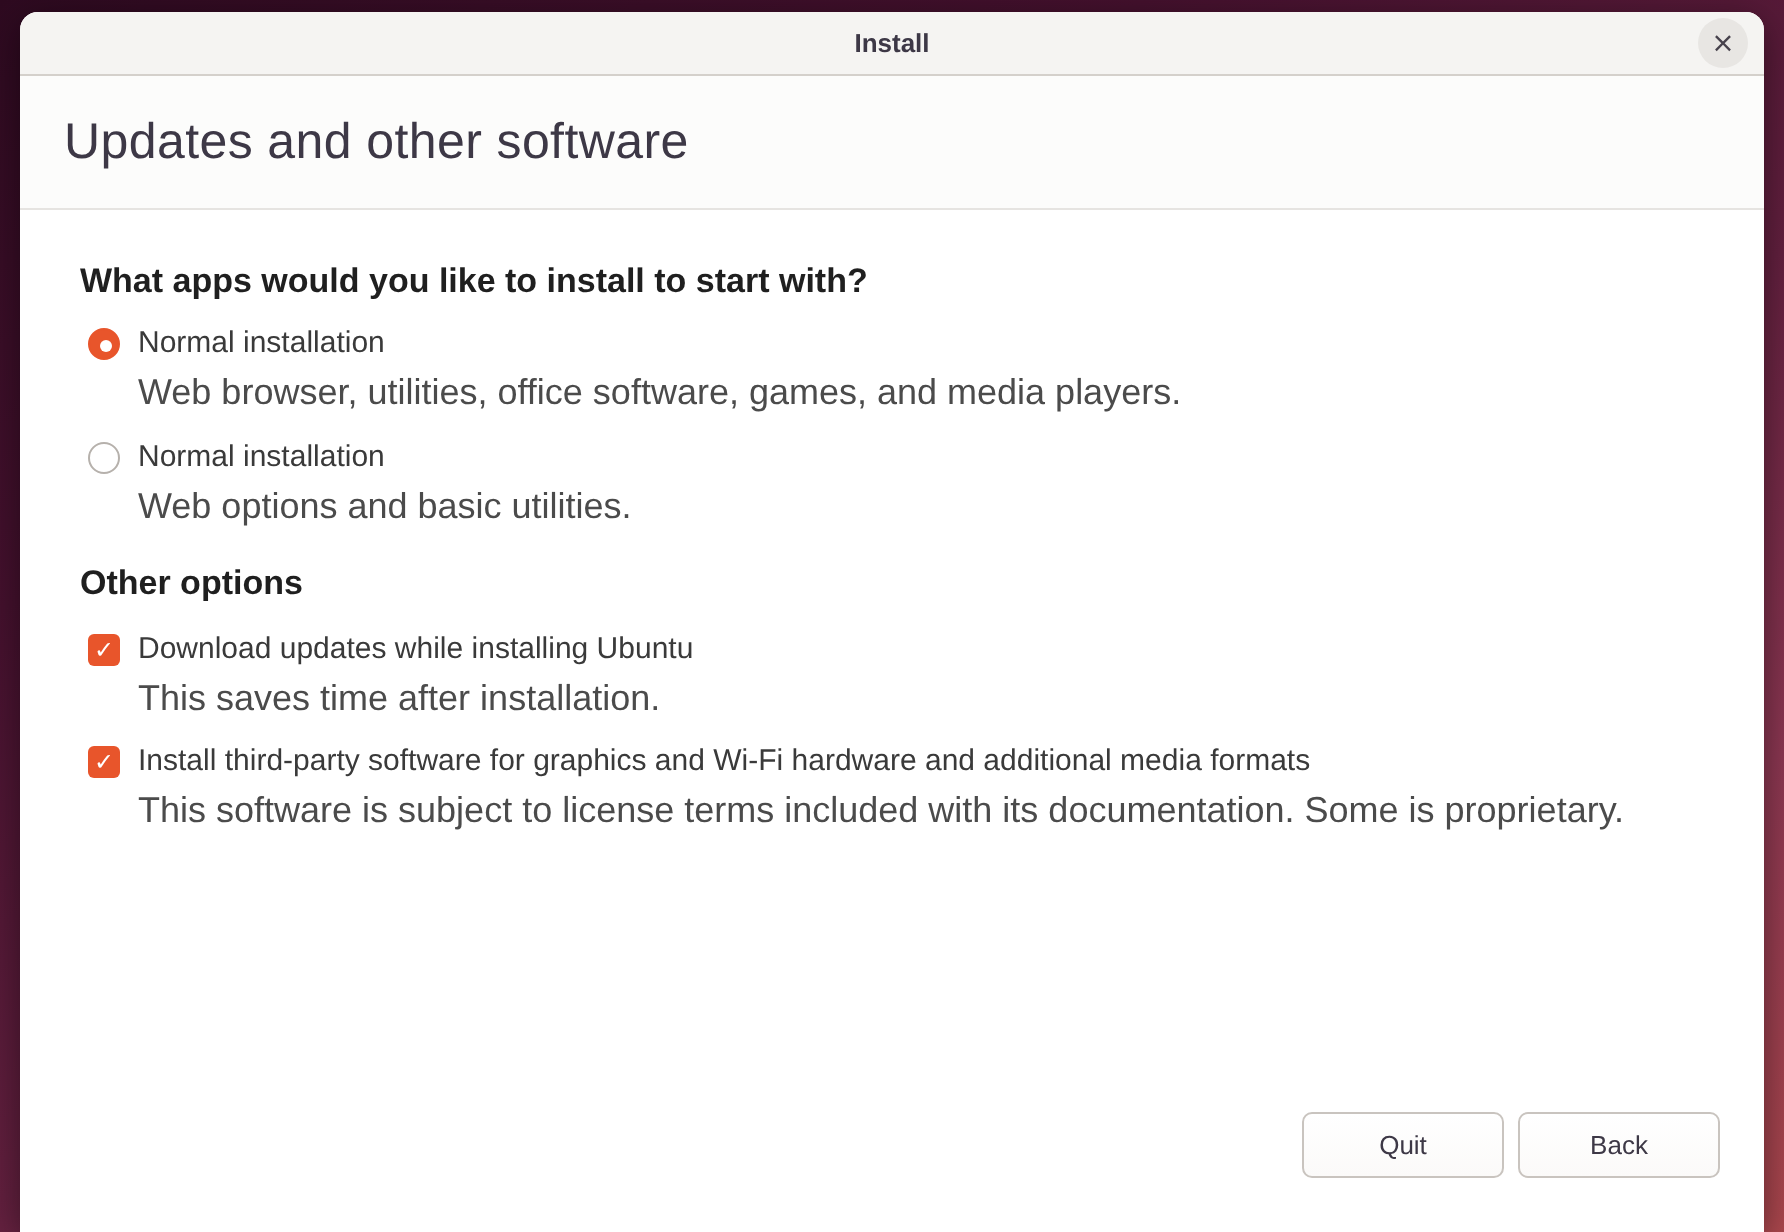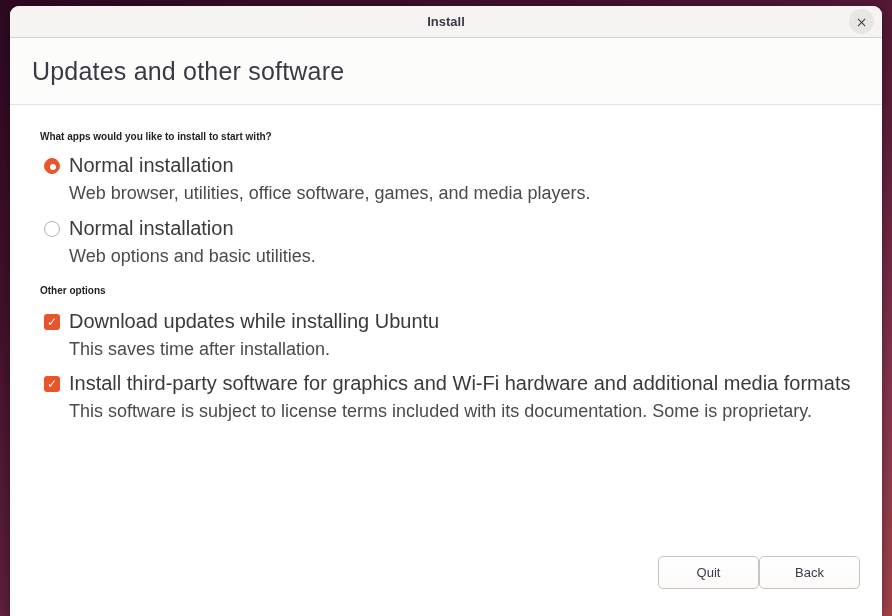--- a/index.html
+++ b/index.html
@@ -60,33 +60,33 @@
     letter-spacing: 0.2px;
     text-align: right;
   }
   .content {
     flex: 1 1 auto;
     background: #ffffff;
     padding: 26px 22px 0 20px;
     position: relative;
   }
   .section-heading {
-    font-size: 10px; font-weight: bold; color: #1f1f1f;
+    font-size: 17px; font-weight: bold; color: #1f1f1f;
     margin: 0 0 12px 10px;
   }
   .section-heading.other {
     margin-top: 18px; margin-bottom: 14px;
   }
   .option-row {
     display: flex; align-items: center;
     margin: 0 0 6px 14px;
     cursor: pointer;
   }
   .option-label {
-    font-size: 20px; color: #3a3a3a; margin-left: 9px;
+    font-size: 15px; color: #3a3a3a; margin-left: 9px;
   }
   .option-desc {
     font-size: 18px; color: #4b4b4b;
     margin: 0 0 13px 39px;
   }
   .option-desc.roomy { margin-bottom: 12px; }
   .radio {
     width: 16px; height: 16px; flex: 0 0 16px;
     border-radius: 50%;
     box-sizing: border-box;
@@ -112,21 +112,21 @@
     background: #e8552b;
     display: flex; align-items: center; justify-content: center;
   }
   .check-glyph {
     color: #ffffff; font-size: 12px; font-weight: bold; line-height: 1;
     font-family: "DejaVu Sans", sans-serif;
   }
   .footer {
     position: absolute;
     right: 22px; bottom: 27px;
-    display: flex; 
+    display: flex; gap: 7px;
   }
   .nav-btn {
     min-width: 101px; height: 33px;
     box-sizing: border-box;
     background: linear-gradient(#ffffff, #fbfaf9);
     border: 1px solid #c9c4bf;
     border-radius: 5px;
     font-family: "Liberation Sans", "DejaVu Sans", sans-serif;
     font-size: 13px; color: #3d3846;
     cursor: pointer;

